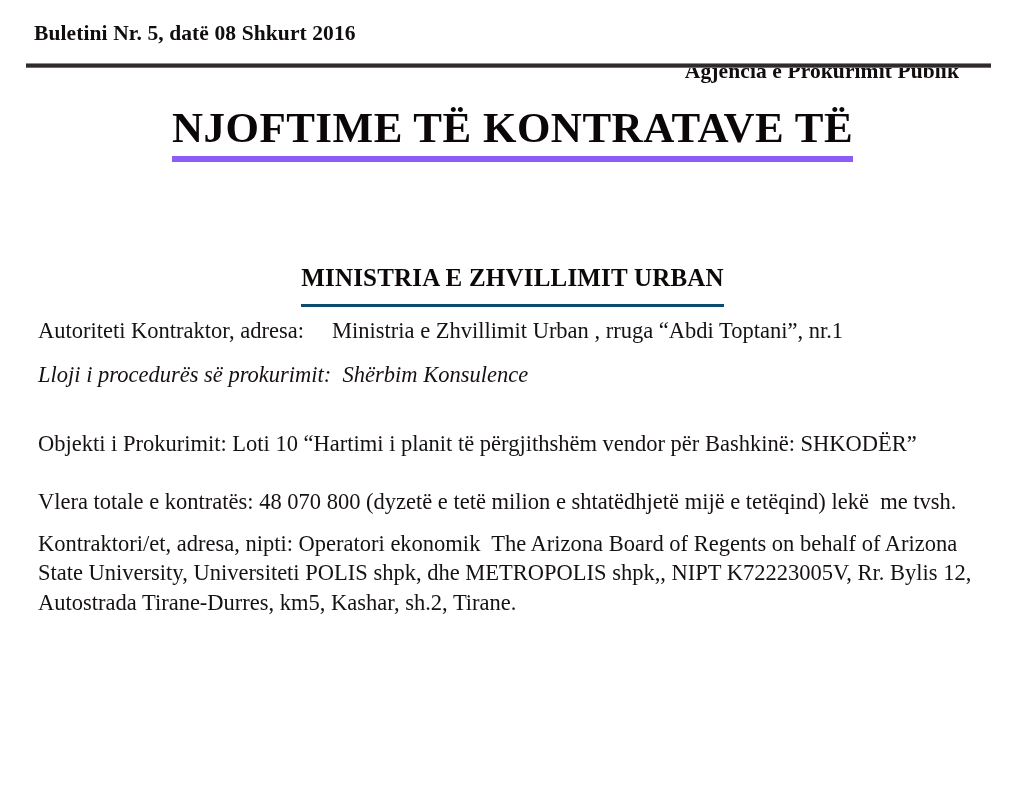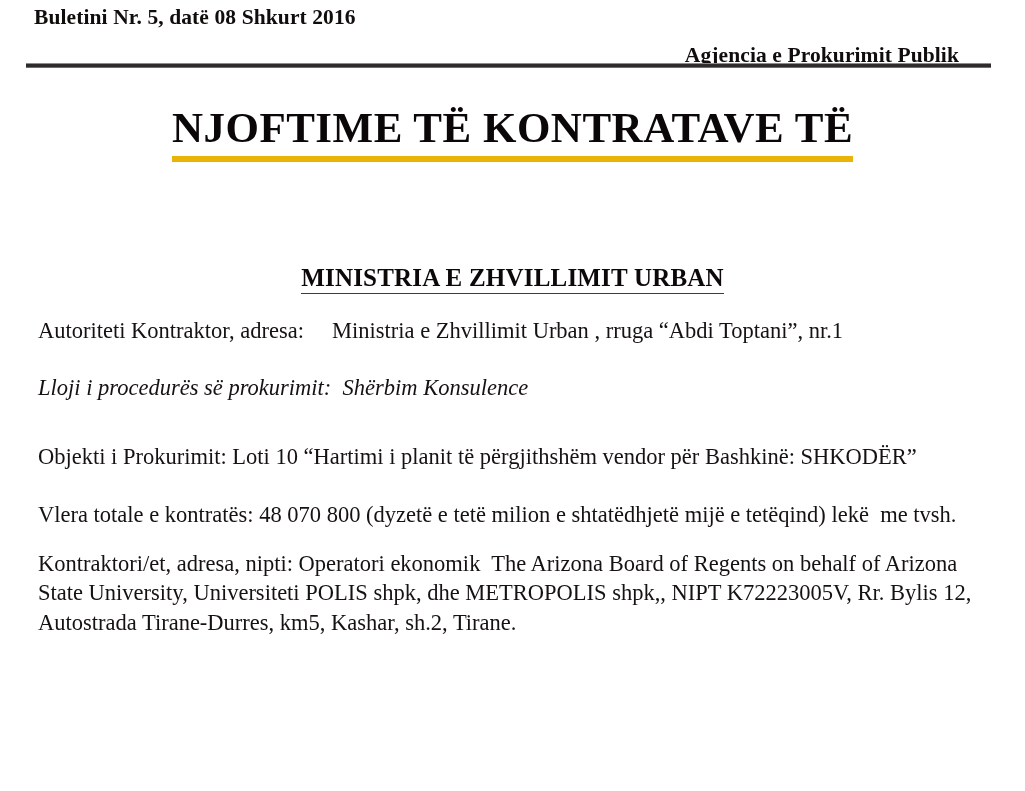--- a/index.html
+++ b/index.html
@@ -19,21 +19,21 @@
   .page {
     position: relative;
     width: 1025px;
     height: 791px;
     box-sizing: border-box;
   }
 
   
   .runhead {
     position: absolute;
-    top: 6px;
+    top: 22px;
     left: 34px;
     right: 36px;
     height: 34px;
     display: flex;
     align-items: flex-start;
     justify-content: space-between;
   }
   .runhead .bulletin,
   .runhead .agency {
     font-family: "Liberation Serif", "DejaVu Serif", serif;
@@ -69,62 +69,62 @@
     width: 1025px;
     text-align: center;
     font-weight: bold;
     font-size: 43px;
     line-height: 1.26;
     letter-spacing: 0.5px;
     color: #0b0708;
   }
   .doc-title .tline {
     display: inline-block;
-    border-bottom: 6px solid #eab308;
+    border-bottom: 6px solid #8b5cf6;
     padding-bottom: 1px;
   }
   .doc-title .tline.l1 { margin-bottom: 3px; }
 
   .section-title {
     position: absolute;
     top: 264px;
     left: 0;
     width: 1025px;
     text-align: center;
     font-weight: bold;
     font-size: 25px;
     letter-spacing: 0.2px;
     color: #0d0909;
   }
   .section-title .uline {
     display: inline-block;
-    border-bottom: 1px solid #0c4a6e;
-    padding-bottom: 1px;
+    border-bottom: 3px solid #0c4a6e;
+    padding-bottom: 12px;
   }
 
   
   .body-block {
     position: absolute;
     top: 316px;
     left: 38px;
     width: 938px;
   }
   .para {
     font-size: 22.5px;
     line-height: 1.32;
     color: #161112;
     margin: 0 0 20px 0;
     text-align: left;
     white-space: pre-wrap;
   }
-  .para.p-autoriteti { margin-bottom: 27px; }
+  .para.p-autoriteti { margin-bottom: 14px; }
   .para.p-lloji      { margin-bottom: 29px; font-style: italic; }
   .para.p-objekti    { margin-bottom: 28px; margin-top: 40px; }
   .para.p-fondi      { margin-bottom: 25px; }
-  .para.p-vlera      { margin-bottom: 19px; }
+  .para.p-vlera      { margin-bottom: 12px; }
   .para.p-data       { margin-bottom: 26px; }
   .para.p-kontraktor { margin-bottom: 0; }
 </style>
 </head>
 <body>
 
 <div class="page">
 
   <div class="runhead">
     <span class="bulletin">Buletini Nr. 5, datë 08 Shkurt 2016</span>

